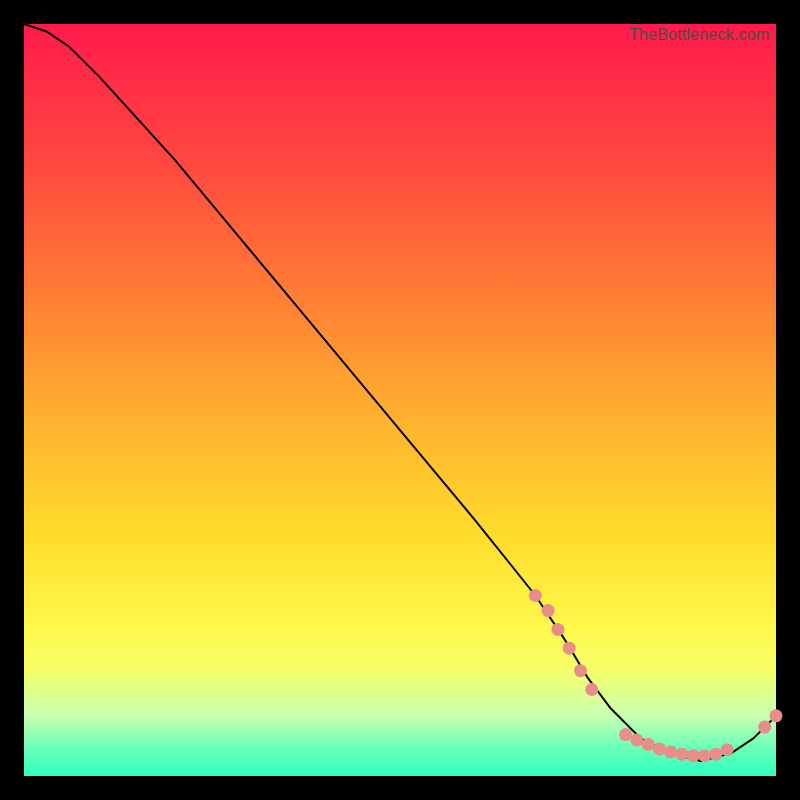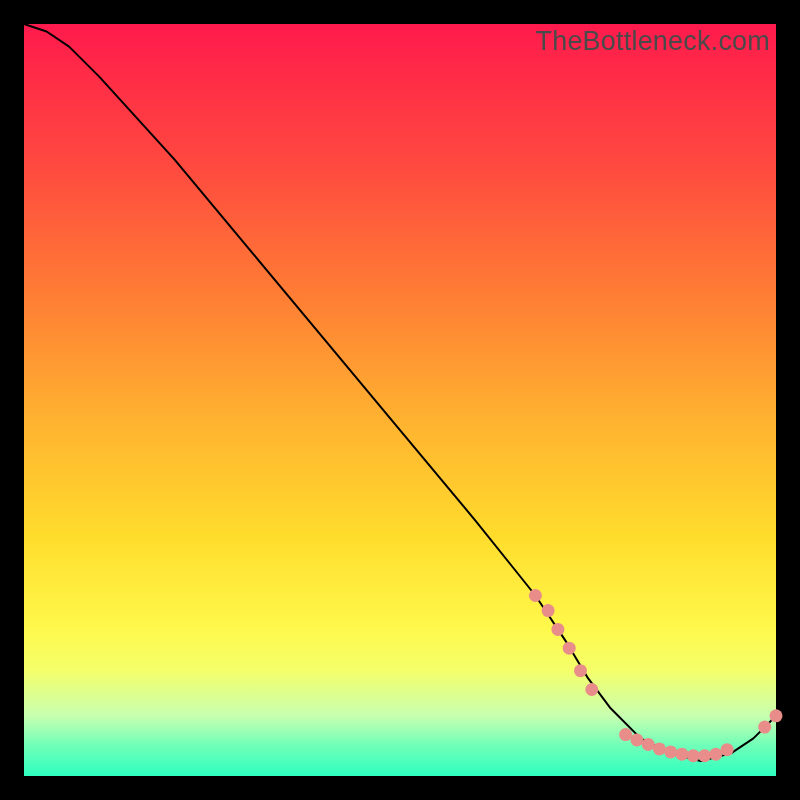--- a/index.html
+++ b/index.html
@@ -37,21 +37,21 @@
       #f4ff6a 86%,
       #c8ffb0 92%,
       #6fffb8 96%,
       #2effc0 100%);
   }
   .watermark {
     position: absolute;
     top: 2px;
     right: 6px;
     color: #4a4a4a;
-    font-size: 27px;
+    font-size: 16px;
     font-weight: 500;
     letter-spacing: 0.2px;
     user-select: none;
     pointer-events: none;
   }
   svg.curve {
     position: absolute;
     left: 0;
     top: 0;
     width: 752px;

